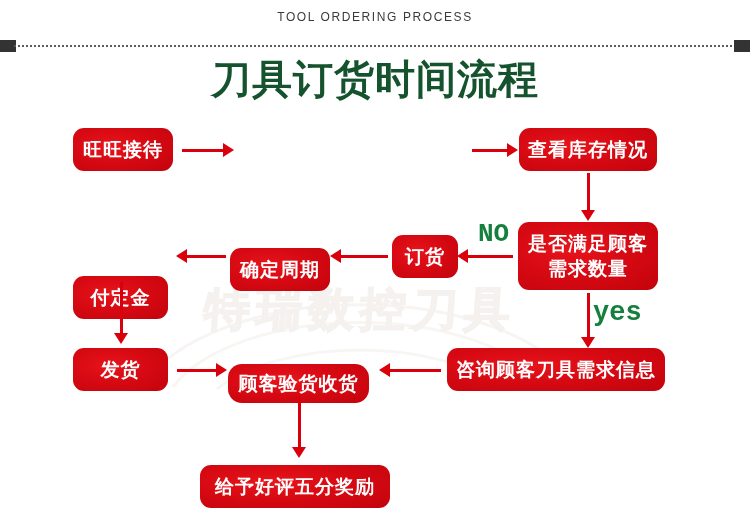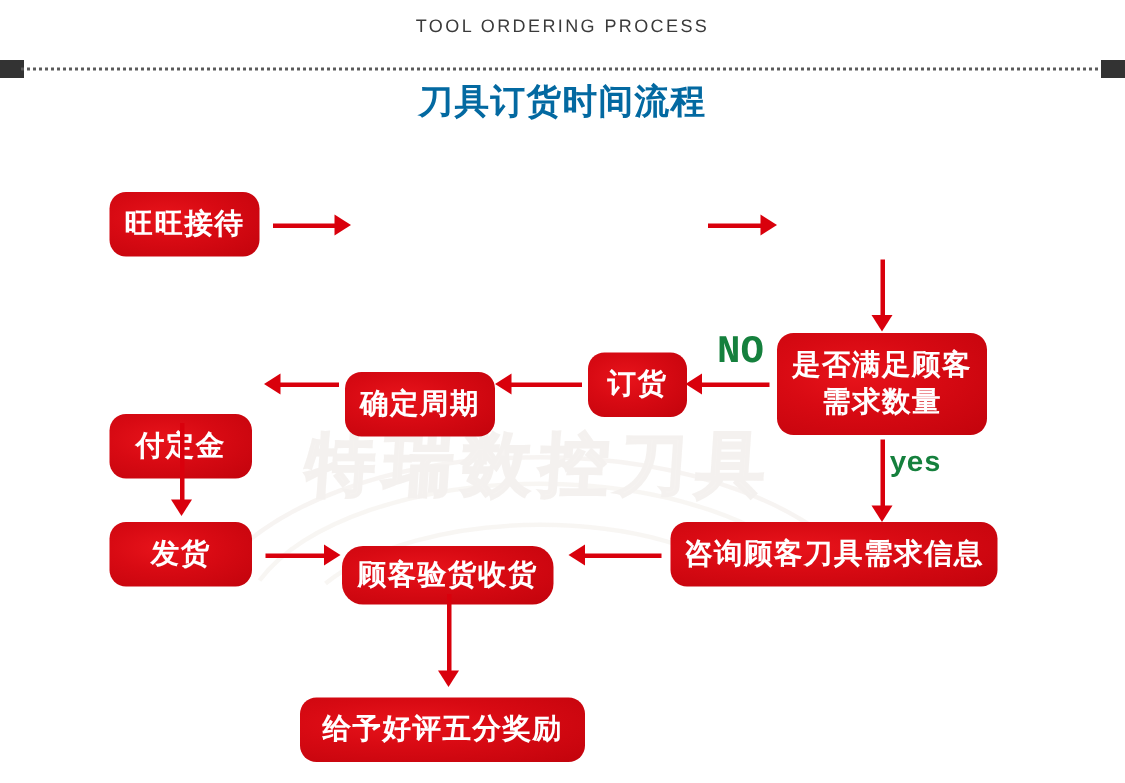--- a/index.html
+++ b/index.html
@@ -23,21 +23,21 @@
   .divider .dots{
     position:absolute;left:14px;right:14px;top:5px;height:0;
     border-top:2px dotted #5b5b5b;
   }
   .divider .cap{position:absolute;top:0;width:16px;height:12px;background:#333;}
   .divider .cap.l{left:0;}
   .divider .cap.r{right:0;}
   .hdr-cn{
     position:absolute;left:0;top:52px;width:750px;
     text-align:center;
-    font-size:23px;font-weight:bold;color:#0369a1;
+    font-size:40px;font-weight:bold;color:#14532d;
     letter-spacing:1px;
     font-family:"DejaVu Sans","Liberation Sans",sans-serif;
   }
 
   
   .watermark{
     position:absolute;left:125px;top:255px;width:470px;height:140px;
     pointer-events:none;opacity:.55;
   }
   .wm-text{
@@ -84,21 +84,21 @@
   .arrow.down .shaft{top:0;left:50%;width:3px;margin-left:-1.5px;bottom:9px;}
   .arrow.down .head{bottom:0;left:50%;margin-left:-7px;
      border-left:7px solid transparent;border-right:7px solid transparent;border-top:11px solid #d9000c;}
 
   
   .label{
     position:absolute;color:#15803d;font-weight:bold;
     font-family:Liberation Mono, monospace;
   }
   .label.no{font-size:26px;}
-  .label.yes{font-size:19px;}
+  .label.yes{font-size:27px;}
 </style>
 </head>
 <body>
 
 <div id="stage">
 
   <div class="hdr-en">TOOL ORDERING PROCESS</div>
 
   <div class="divider">
     <div class="cap l"></div>
@@ -123,20 +123,21 @@
     <div class="shaft"></div>
       <div class="head"></div>
   </div>
 
 
   <div class="arrow right" style="left:472px;top:142px;width:46px;height:16px;">
     <div class="shaft"></div>
       <div class="head"></div>
   </div>
 
+  <div class="box" style="left:519px;top:128px;width:138px;height:43px;">查看库存情况</div>
 
   <div class="arrow down" style="left:580px;top:173px;width:16px;height:48px;">
     <div class="shaft"></div>
       <div class="head"></div>
   </div>
 
   <div class="box two-line" style="left:518px;top:222px;width:140px;height:68px;">
     <span>
       <span>是否满足顾客</span><br>
       <span>需求数量</span>

